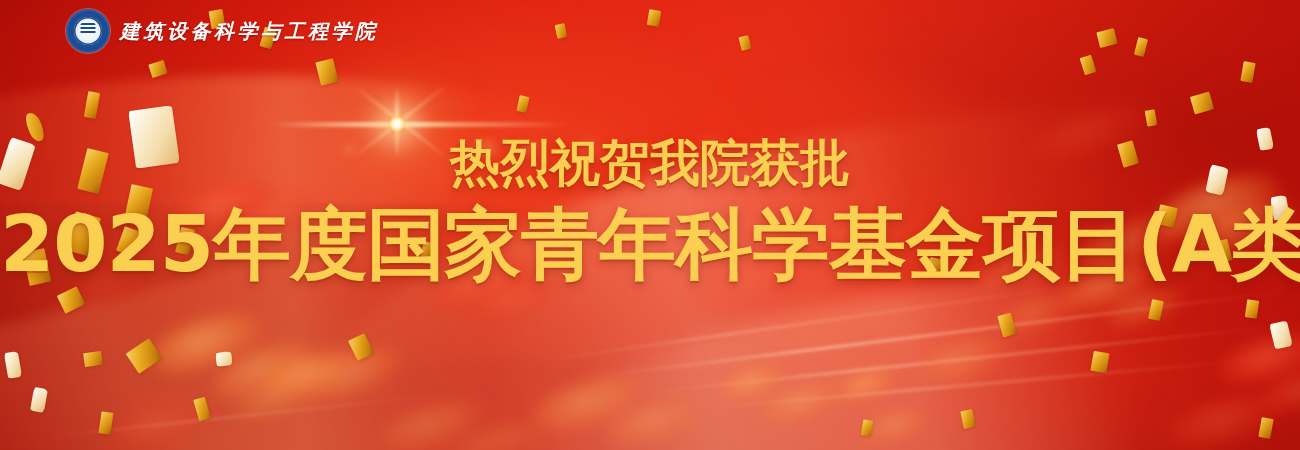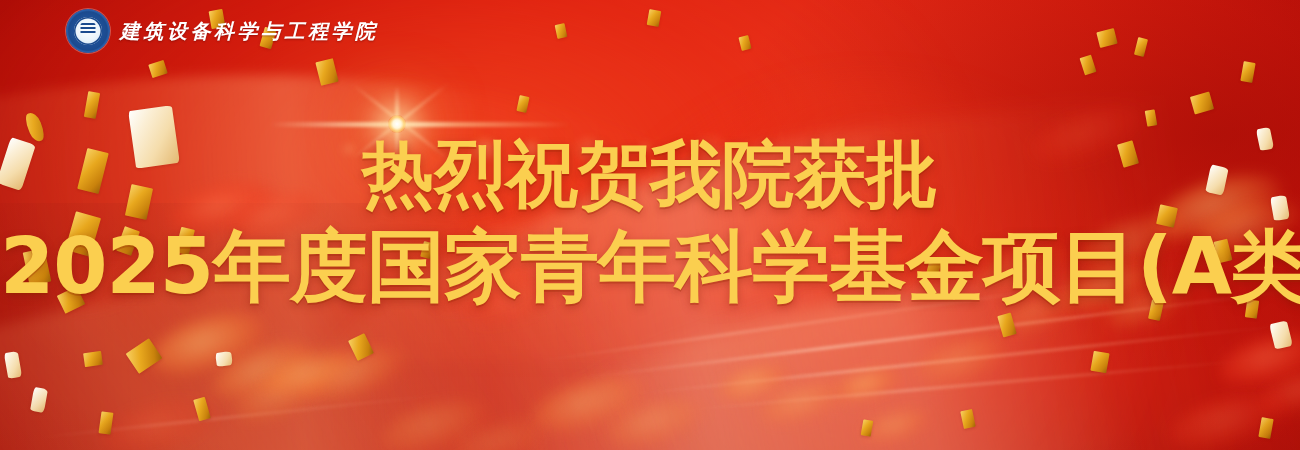--- a/index.html
+++ b/index.html
@@ -257,21 +257,21 @@
   .hl-line{
     color:#FBCF4F;
     font-family:"DejaVu Sans", "Liberation Sans", sans-serif;
     font-weight:700;
     line-height:1.02;
     white-space:nowrap;
     text-shadow:
       0 2px 0 rgba(150,40,0,.30),
       0 3px 9px rgba(120,20,0,.35);
   }
-  .hl-1{ font-size:72px; letter-spacing:0px; }
+  .hl-1{ font-size:50px; letter-spacing:0px; }
   .hl-2{ font-size:78px; letter-spacing:-1px; margin-top:16px; }
 
   .vignette{
     position:absolute; inset:0;
     background:radial-gradient(ellipse 110% 115% at 50% 45%, rgba(0,0,0,0) 55%, rgba(110,4,2,.35) 100%);
     pointer-events:none;
   }
 </style>
 </head>
 <body>

